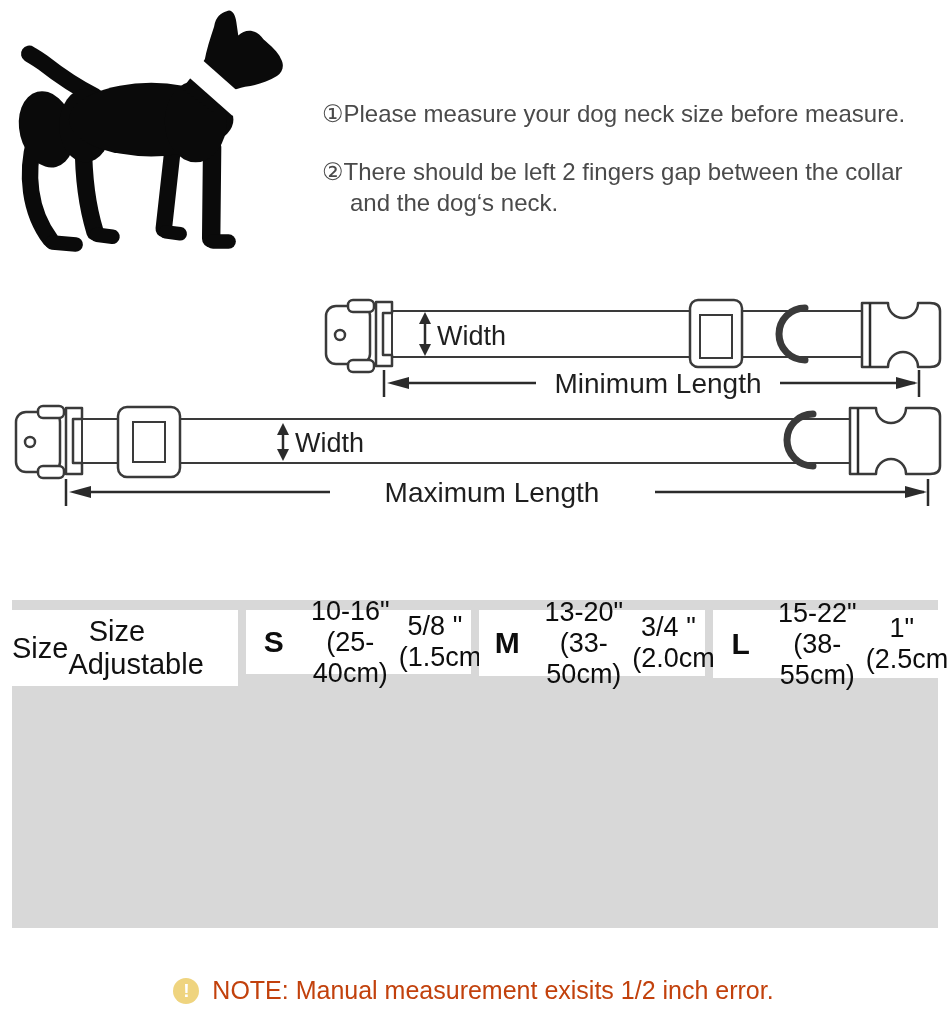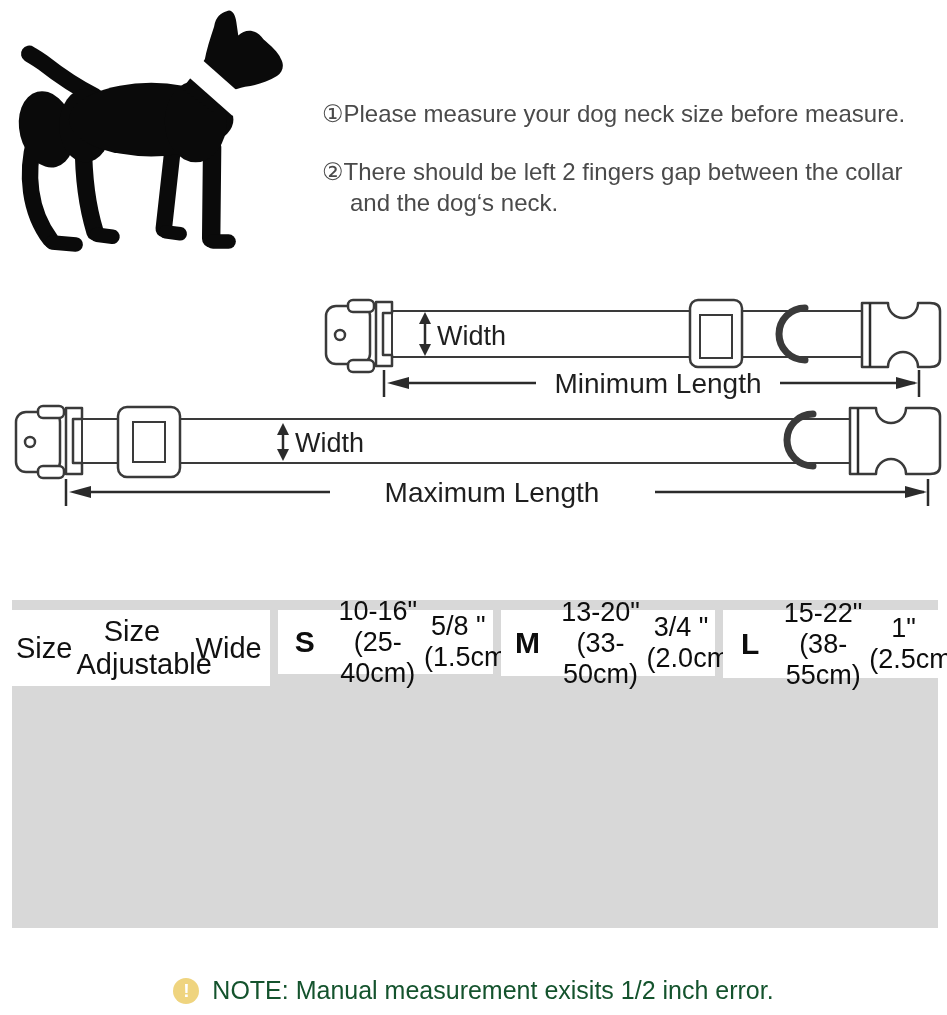--- a/index.html
+++ b/index.html
@@ -46,21 +46,21 @@
   
   .note {
     position:absolute; left:0; top:976px; width:100%;
     display:flex; align-items:center; justify-content:center; gap:13px;
   }
   .note-icon {
     width:26px; height:26px; border-radius:50%; background:#efd47f;
     color:#ffffff; font-weight:700; font-size:19px;
     display:flex; align-items:center; justify-content:center; flex:0 0 auto;
   }
-  .note-text { font-size:25px; color:#14532d; }
+  .note-text { font-size:25px; color:#c2410c; }
 </style>
 </head>
 <body>
 
 <div class="page">
 
   <div class="dog-wrap">
     <svg viewBox="0 0 310 280" width="300" height="272">
       <g fill="#0a0a0a" stroke="none">
 
@@ -178,21 +178,20 @@
         <line class="dim" x1="928" y1="76" x2="928" y2="103"></line>
       </g>
       <text class="svgtxt" x="492" y="99" font-size="28" text-anchor="middle">Maximum Length</text>
     </svg>
   </div>
 
   <div class="size-table">
     <div class="t-row header">
       <div class="c1">Size</div>
       <div class="c2">Size Adjustable</div>
-      <div class="c3">Wide</div>
     </div>
     <div class="t-row r1">
       <div class="c1 size-letter">S</div>
       <div class="c2 val">10-16"(25-40cm)</div>
       <div class="c3 val">5/8 "(1.5cm)</div>
     </div>
     <div class="t-row r2">
       <div class="c1 size-letter">M</div>
       <div class="c2 val">13-20"(33-50cm)</div>
       <div class="c3 val">3/4 "(2.0cm)</div>

